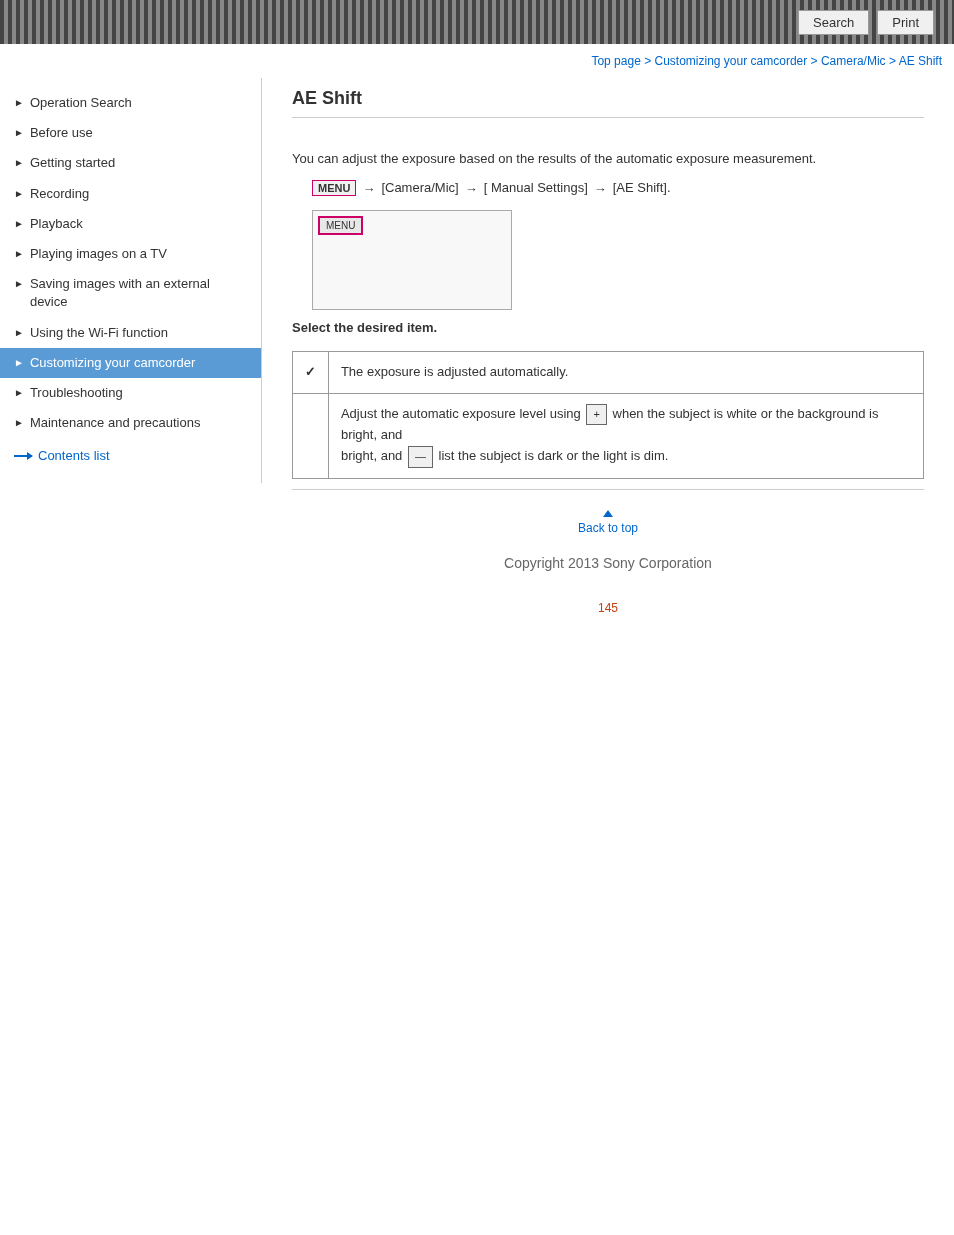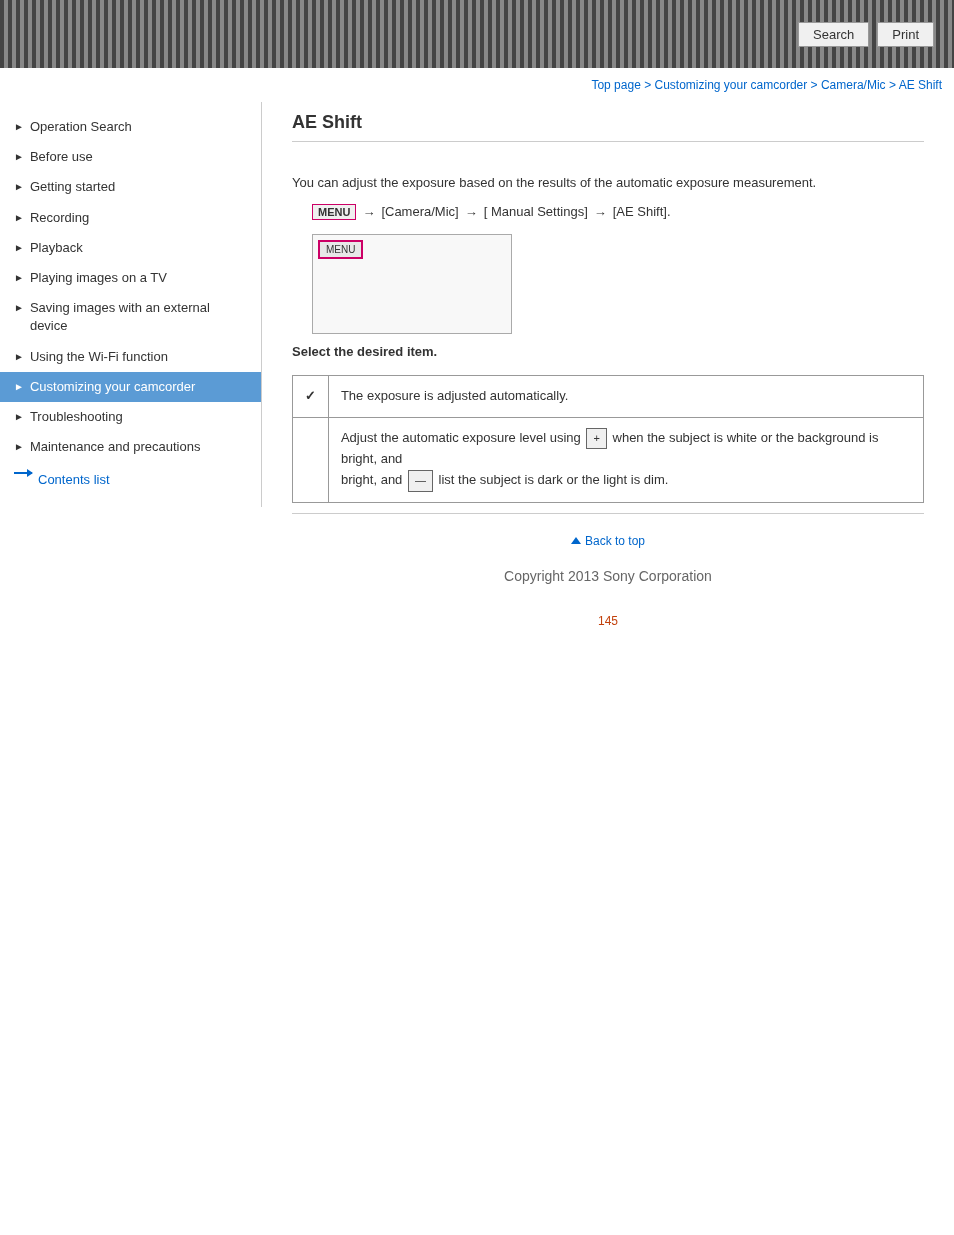--- a/index.html
+++ b/index.html
@@ -1,21 +1,21 @@
 <!DOCTYPE html>
 <html><head>
   <meta charset="utf-8">
   <style>
     * { margin: 0; padding: 0; box-sizing: border-box; }
     body { font-family: Arial, sans-serif; font-size: 13px; color: #333; background: #fff; width: 954px; }
 
     
     .header {
       background: repeating-linear-gradient(90deg, #444 0px, #444 4px, #888 4px, #888 8px);
-      height: 68px;
+      height: 44px;
       display: flex;
       align-items: center;
       justify-content: flex-end;
       padding-right: 20px;
       gap: 8px;
     }
     .header-btn {
       background: #f0f0f0;
       border: 1px solid #999;
       padding: 4px 14px;
@@ -65,20 +65,21 @@
       font-size: 10px;
       margin-top: 2px;
       flex-shrink: 0;
     }
     .sidebar-item.active .arrow { color: #fff; }
     .contents-list {
       padding: 10px 14px;
       color: #0066cc;
       font-size: 13px;
       display: flex;
+      align-items: center;
       gap: 6px;
       cursor: pointer;
     }
     .contents-list .arrow-right {
       display: inline-block;
       width: 18px;
       height: 2px;
       background: #0066cc;
       position: relative;
     }
@@ -184,21 +185,21 @@
       margin: 0 2px;
     }
 
     
     .footer-nav {
       text-align: right;
       padding: 10px 30px;
       font-size: 12px;
     }
     .footer-nav a { color: #0066cc; text-decoration: none; }
-    .back-to-top { display: flex; align-items: center; gap: 4px; justify-content: center; color: #0066cc; }
+    .back-to-top { display: flex; align-items: center; gap: 4px; justify-content: flex-start; color: #0066cc; flex-direction: column; }
     .back-to-top .tri { 
       width: 0; height: 0;
       border-left: 5px solid transparent;
       border-right: 5px solid transparent;
       border-bottom: 7px solid #0066cc;
       display: inline-block;
     }
 
     .divider { border: none; border-top: 1px solid #ccc; margin: 10px 0; }
 

